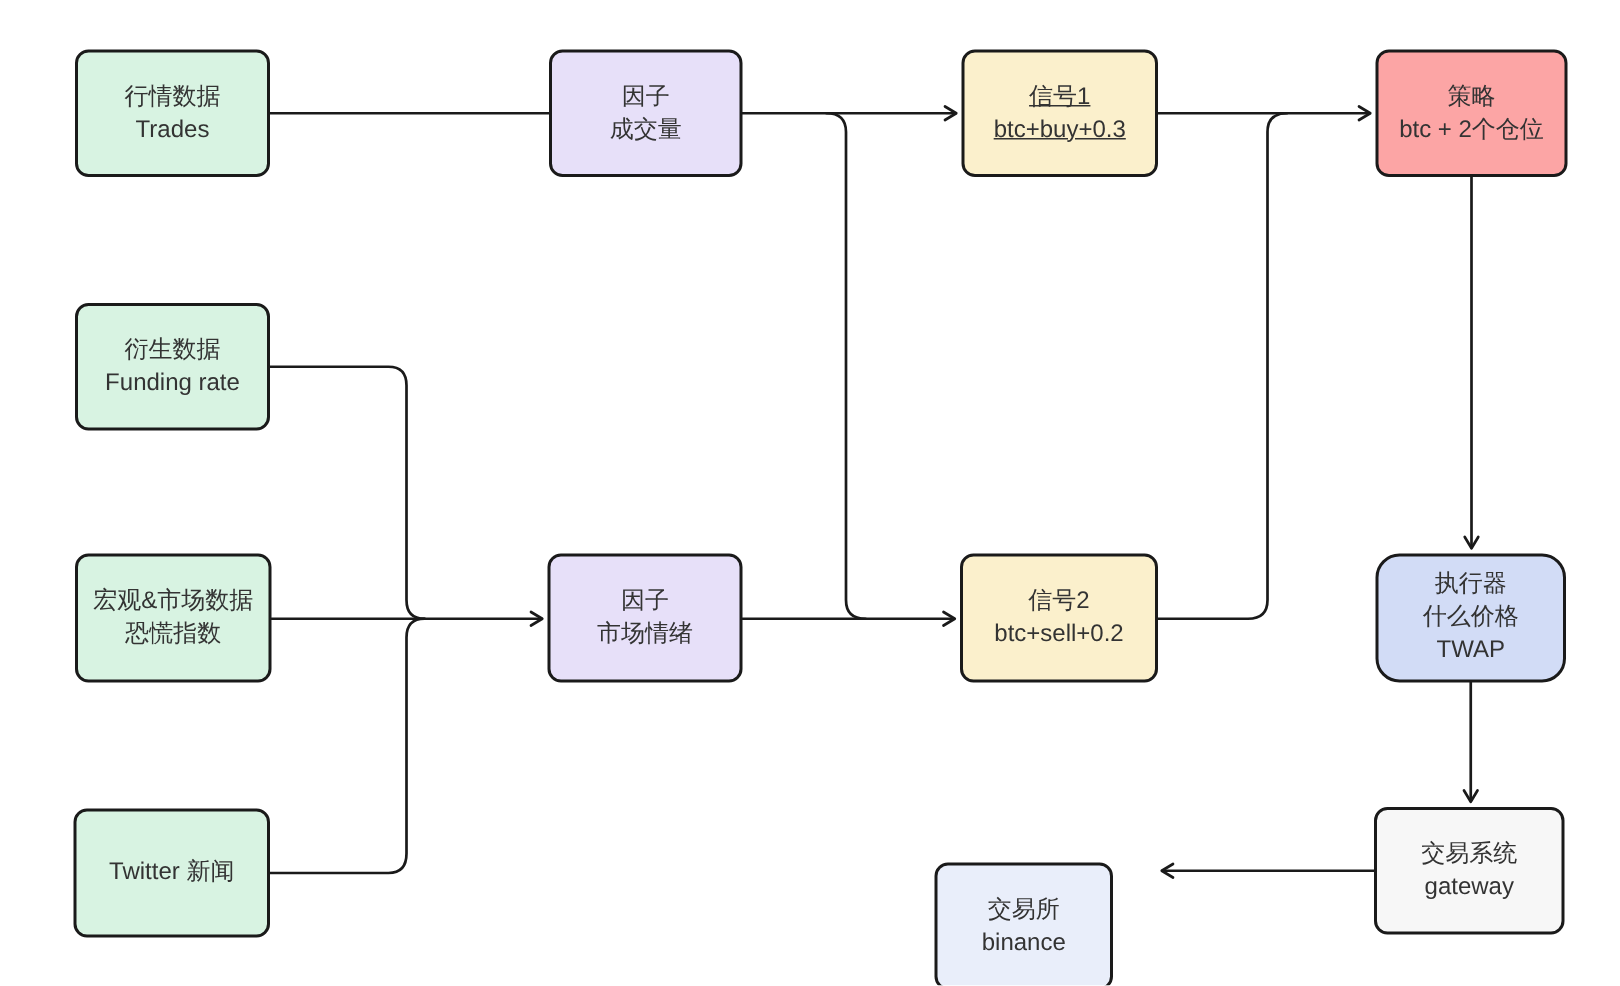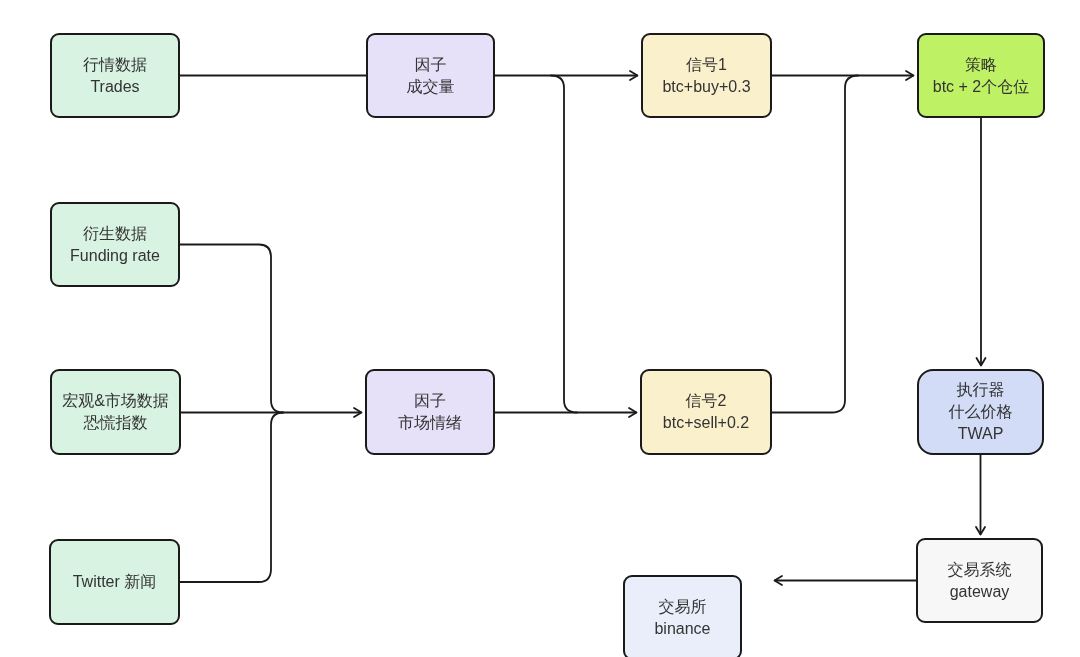--- a/index.html
+++ b/index.html
@@ -23,21 +23,21 @@
     justify-content:center;
     text-align:center;
     color:#333333;
     font-size:16px;
     line-height:22px;
   }
   .node span{display:block;white-space:nowrap;}
   
   .n-market  {left:50px;  top:33px;  width:130px; height:85px;}
   .n-fvol    {left:366px; top:33px;  width:129px; height:85px;}
-  .n-sig1    {left:641px; top:33px;  width:131px; height:85px;}
+  .n-sig1    {left:641px; top:33px;  width:131px; height:85px;text-decoration:underline;}
   .n-strat   {left:917px; top:33px;  width:128px; height:85px;}
   .n-deriv   {left:50px;  top:202px; width:130px; height:85px;}
   .n-macro   {left:50px;  top:369px; width:131px; height:86px;}
   .n-twitter {left:49px;  top:539px; width:131px; height:86px;}
   .n-fsent   {left:365px; top:369px; width:130px; height:86px;}
   .n-sig2    {left:640px; top:369px; width:132px; height:86px;}
   .n-exec    {left:917px; top:369px; width:127px; height:86px;border-radius:16px;}
   .n-exch    {left:623px; top:539px; width:119px; height:85px;margin-top:36px;}
   .n-gate    {left:916px; top:538px; width:127px; height:85px;}
 </style>
@@ -73,21 +73,21 @@
   <div class="node n-fvol" style="background: rgb(231, 224, 249);">
     <span>因子</span>
     <span>成交量</span>
   </div>
 
   <div class="node n-sig1" style="background: rgb(251, 240, 204);">
     <span>信号1</span>
     <span>btc+buy+0.3</span>
   </div>
 
-  <div class="node n-strat" style="background: #bef264;">
+  <div class="node n-strat" style="background: #fca5a5;">
     <span>策略</span>
     <span>btc + 2个仓位</span>
   </div>
 
   <div class="node n-macro" style="background: rgb(216, 243, 226);">
     <span>宏观&amp;市场数据</span>
     <span>恐慌指数</span>
   </div>
 
   <div class="node n-deriv" style="background: rgb(216, 243, 226);">

